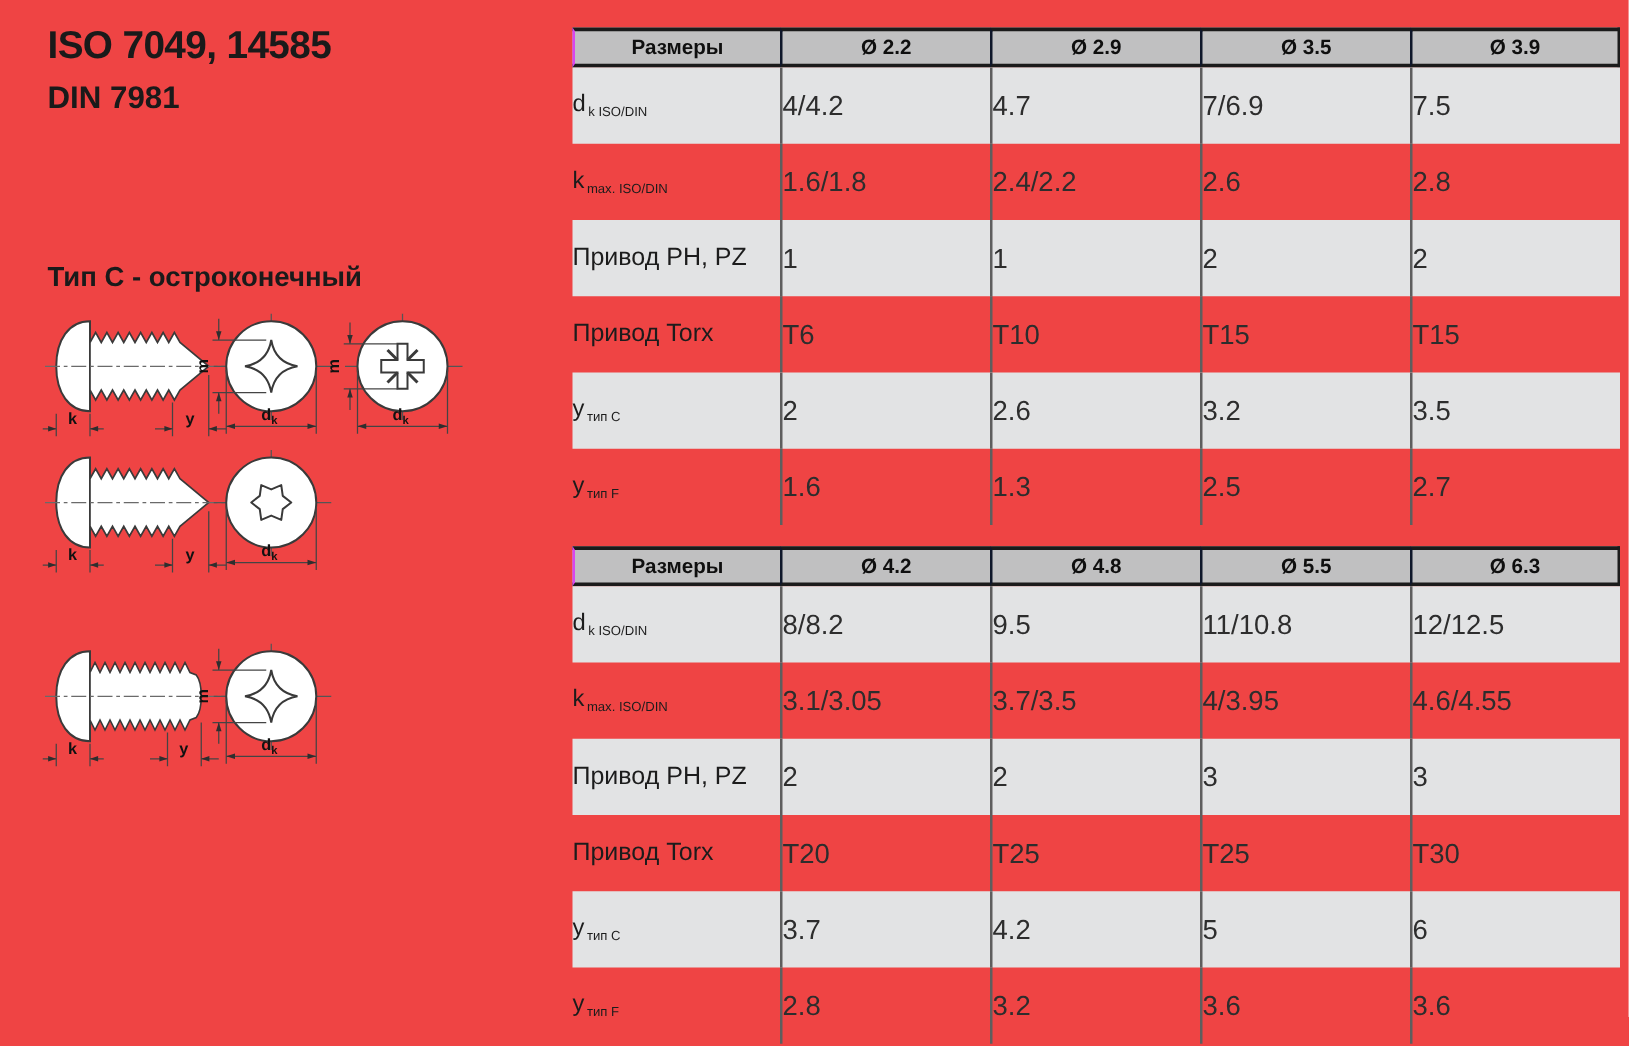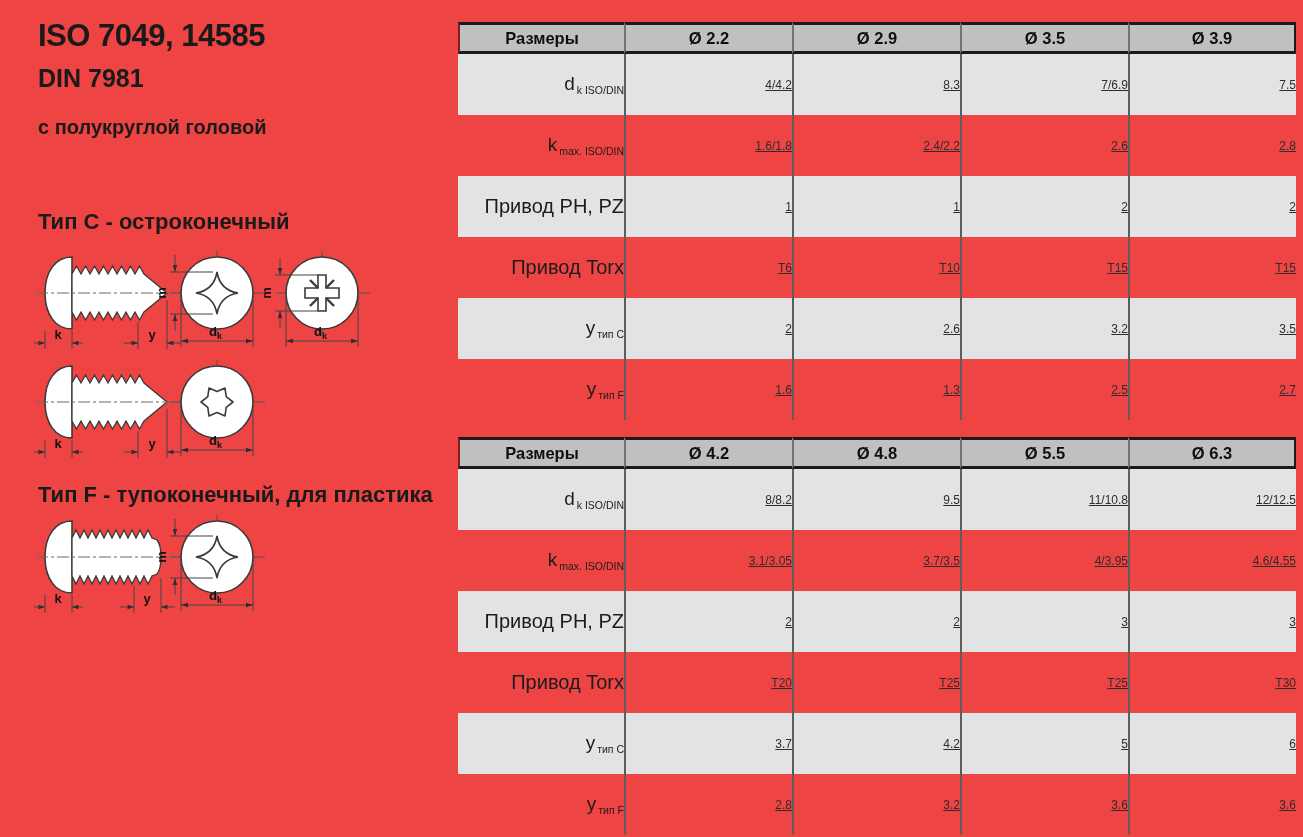--- a/index.html
+++ b/index.html
@@ -27,44 +27,42 @@
   .pz{stroke:#3a3a3a;stroke-width:2.4;}
   .dl{font-family:"Liberation Sans",sans-serif;font-size:13px;font-weight:bold;fill:#111;text-anchor:middle;}
   .dls{font-family:"Liberation Sans",sans-serif;font-size:9px;font-weight:bold;fill:#111;text-anchor:start;}
 
   
   .tables{position:absolute;left:458px;top:22px;width:838px;}
   table.spec-table{border-collapse:separate;border-spacing:0;width:838px;table-layout:fixed;}
   table.spec-table + table.spec-table{margin-top:17px;}
   .spec-table thead th{height:26px;background:#c0c0c1;font-size:16.5px;font-weight:bold;color:#0f0f0f;
        border-top:3px solid #1b1b1b;border-bottom:3px solid #1b1b1b;padding:0;text-align:center;}
-  .spec-table thead th:first-child{border-left:2px solid #7f1d1d;width:164px;margin-top:15px;}
-  .spec-table thead th + th{border-left:2px solid #737373;}
+  .spec-table thead th:first-child{border-left:2px solid #d946ef;width:164px;margin-top:15px;}
+  .spec-table thead th + th{border-left:2px solid #0f172a;}
   .spec-table thead th:last-child{border-right:2px solid #1b1b1b;}
   .spec-table tbody tr{height:61px;}
   .spec-table tbody tr:nth-child(odd){background:#e2e3e4;}
-  .spec-table tbody td{padding:0;text-align:right;vertical-align:middle;}
+  .spec-table tbody td{padding:0;text-align:left;vertical-align:middle;}
   .spec-table tbody td + td{border-left:2px solid #5e5e5e;}
-  .spec-table td.value{font-size:12px;color:#2d2d2d;text-decoration:underline;}
+  .spec-table td.value{font-size:22px;color:#2d2d2d;}
   .row-label .sym{font-size:19px;color:#1c1c1c;}
   .row-label .word{font-size:20px;color:#1c1c1c;}
   .row-label sub{font-size:10.5px;color:#1c1c1c;margin-left:2px;}
 </style>
 </head>
 <body>
 
 <div class="sheet">
 
   <div class="page-title">ISO 7049, 14585</div>
   <div class="din-subtitle">DIN 7981</div>
   <div class="description">
-    <div>с полукруглой головой</div>
   </div>
   <div class="section-heading heading-c">Тип C - остроконечный</div>
-  <div class="section-heading heading-f">Тип F - тупоконечный, для пластика</div>
 
   <svg class="drawing" style="left:34px;top:248px" width="165" height="105" viewBox="0 0 165 105">
     <path class="part" d="M38,9 C21,9 11,24 11,45 C11,66 21,81 38,81 Z"></path>
     <path class="thread" d="M38,26 L42.5,18 L47,26 L51.5,18 L56,26 L60.5,18 L65,26 L69.5,18 L74,26 L78.5,18 L83,26 L87.5,18 L92,26 L96.5,18 L101,26 L105.5,18 L110,26 L133,45 L110,64 L105.5,72 L101,64 L96.5,72 L92,64 L87.5,72 L83,64 L78.5,72 L74,64 L69.5,72 L65,64 L60.5,72 L56,64 L51.5,72 L47,64 L42.5,72 L38,64 Z"></path>
     <line class="cl" x1="2" y1="45" x2="160" y2="45"></line>
     <line class="dim" x1="11" y1="83" x2="11" y2="101"></line>
       <line class="dim" x1="38" y1="83" x2="38" y2="101"></line>
     <line class="dim" x1="0" y1="95" x2="11" y2="95"></line>
       <polygon class="arr" points="11,95 4.5,92.8 4.5,97.2"></polygon>
     <line class="dim" x1="38" y1="95" x2="49" y2="95"></line>
@@ -208,21 +206,21 @@
             <th>Ø 2.2</th>
             <th>Ø 2.9</th>
             <th>Ø 3.5</th>
             <th>Ø 3.9</th>
           </tr>
         </thead>
       <tbody>
           <tr>
             <td class="row-label"><span class="sym">d</span><sub>k ISO/DIN</sub></td>
             <td class="value">4/4.2</td>
-            <td class="value">8.3</td>
+            <td class="value">4.7</td>
             <td class="value">7/6.9</td>
             <td class="value">7.5</td>
           </tr>
           <tr>
             <td class="row-label"><span class="sym">k</span><sub>max. ISO/DIN</sub></td>
             <td class="value">1.6/1.8</td>
             <td class="value">2.4/2.2</td>
             <td class="value">2.6</td>
             <td class="value">2.8</td>
           </tr>

